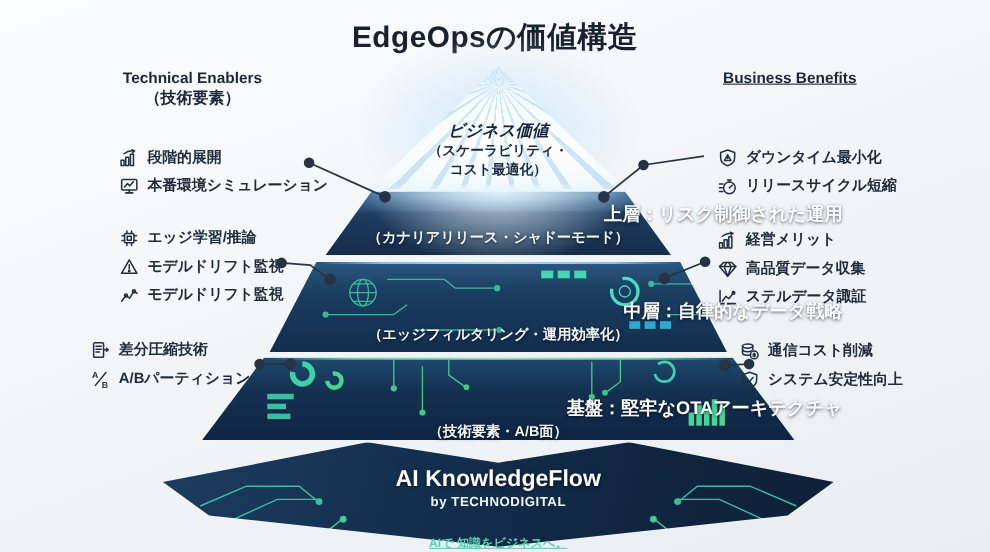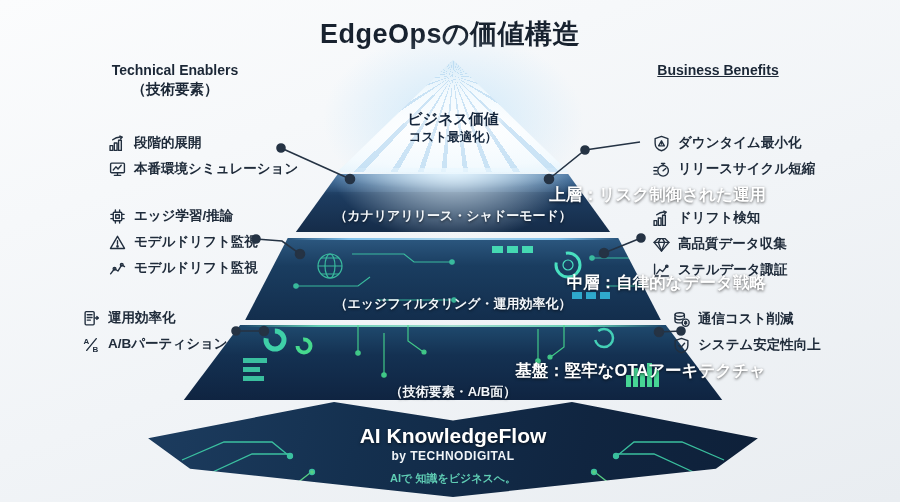--- a/index.html
+++ b/index.html
@@ -72,29 +72,29 @@
   }
   .edge{position:absolute;top:0;height:2px;opacity:.85;pointer-events:none;}
   .edge.e3{left:24%;right:24%;background:linear-gradient(90deg,transparent,#8fd4ff 18%,#c4ecff 50%,#8fd4ff 82%,transparent);}
   .edge.e4{left:16.5%;right:16.5%;background:linear-gradient(90deg,transparent,#6fe5c0 18%,#b9f5df 50%,#6fe5c0 82%,transparent);}
   .decor{position:absolute;left:0;top:0;}
 
   .ptext{position:absolute;left:0;width:626px;text-align:center;z-index:5;pointer-events:none;}
   .ptext .t{font-weight:bold;color:#fff;text-shadow:0 1px 3px rgba(0,0,0,.65);}
   .ptext .s{font-weight:bold;color:#f2f6fa;text-shadow:0 1px 3px rgba(0,0,0,.65);}
   .apex-text{top:50px;color:#15263c;}
-  .apex-text .t{color:#15263c;font-size:15px;text-shadow:0 0 6px #fff,0 0 10px #fff;}
+  .apex-text .t{color:#15263c;font-size:15px;text-shadow:0 0 6px #fff,0 0 10px #fff;font-style:italic;}
   .apex-text .s{color:#17293f;font-size:12.5px;text-shadow:0 0 6px #fff;}
   .t2{top:124px;} .t3{top:212px;} .t4{top:300px;}
   .t2 .t,.t3 .t,.t4 .t{font-size:16.5px;text-align:right;}
   .t2 .s,.t3 .s,.t4 .s{font-size:13px;margin-top:1px;}
   .base-text{top:364px;}
   .base-text .brand{font-size:21px;font-weight:bold;color:#fff;text-shadow:0 1px 3px rgba(0,0,0,.6);}
   .base-text .byline{font-size:12px;font-weight:bold;color:#f0f4f8;letter-spacing:.5px;margin-top:1px;}
-  .base-text .tagline{font-size:11px;font-weight:bold;color:#5fcdb4;margin-top:8px;}
+  .base-text .tagline{font-size:11px;font-weight:bold;color:#5fcdb4;margin-top:23px;text-decoration:underline;}
 
   .connectors{position:absolute;left:0;top:0;z-index:6;pointer-events:none;}
 </style>
 </head>
 <body>
 
 <div class="title">EdgeOpsの価値構造</div>
 
 <div class="col-head left">
   <div class="h1">Technical Enablers</div>
@@ -198,20 +198,21 @@
         <path d="M562,74 l-48,-22 h-38"></path>
           <circle cx="562" cy="74" r="2.5" fill="#3fd0a8"></circle>
         <path d="M530,85 h-56 l-18,-14" stroke="#5fe08a"></path>
           <circle cx="454" cy="70" r="2.5" fill="#5fe08a"></circle>
       </g>
     </svg>
   </div>
 
   <div class="ptext apex-text">
     <div class="t">ビジネス価値</div>
+    <div class="s">（スケーラビリティ・</div>
     <div class="s">コスト最適化）</div>
   </div>
   <div class="ptext t2">
     <div class="t">上層：リスク制御された運用</div>
     <div class="s">（カナリアリリース・シャドーモード）</div>
   </div>
   <div class="ptext t3">
     <div class="t">中層：自律的なデータ戦略</div>
     <div class="s">（エッジフィルタリング・運用効率化）</div>
   </div>
@@ -307,21 +308,21 @@
 
 <div class="item-group" style="left:82px;top:305px">
   <div class="item">
     <span class="icn">
         <svg viewBox="0 0 16 16">
           <rect x="2" y="1.5" width="8.5" height="12.5" rx="1"></rect>
           <path d="M4,4.5 h4.5 M4,7 h4.5 M4,9.5 h3"></path>
           <path d="M11.2,7.5 h3.3 M14.5,7.5 l-1.5,-1.3 M14.5,7.5 l-1.5,1.3"></path>
         </svg>
       </span>
-    <span class="lbl">運用効率化</span>
+    <span class="lbl">差分圧縮技術</span>
   </div>
   <div class="item">
     <span class="icn">
         <svg viewBox="0 0 16 16">
           <path d="M12.5,2.5 L3.5,13.5"></path>
           <text x="0.5" y="7.5" font-size="7.5" font-weight="bold" fill="#222f3f" stroke="none">A</text>
           <text x="9" y="15.5" font-size="7.5" font-weight="bold" fill="#222f3f" stroke="none">B</text>
         </svg>
       </span>
     <span class="lbl">A/Bパーティション</span>
@@ -353,21 +354,21 @@
 <div class="item-group" style="left:652px;top:205px">
   <div class="item">
     <span class="icn">
         <svg viewBox="0 0 16 16">
           <rect x="1" y="10" width="2.6" height="4.5"></rect>
           <rect x="5" y="7.5" width="2.6" height="7"></rect>
           <rect x="9" y="5" width="2.6" height="9.5"></rect>
           <path d="M3.5,4.5 Q7.5,1.2 12.5,2 M12.5,2 l-2.2,-1 M12.5,2 l-1.7,1.7"></path>
         </svg>
       </span>
-    <span class="lbl">ドリフト検知</span>
+    <span class="lbl">経営メリット</span>
   </div>
   <div class="item">
     <span class="icn">
         <svg viewBox="0 0 16 16">
           <path d="M4.5,2.5 h7 L15,6 L8,14.2 L1,6 Z"></path>
           <path d="M1,6 h14 M8,14.2 L5,6 L7,2.5 M8,14.2 L11,6 L9,2.5"></path>
         </svg>
       </span>
     <span class="lbl">高品質データ収集</span>
   </div>

